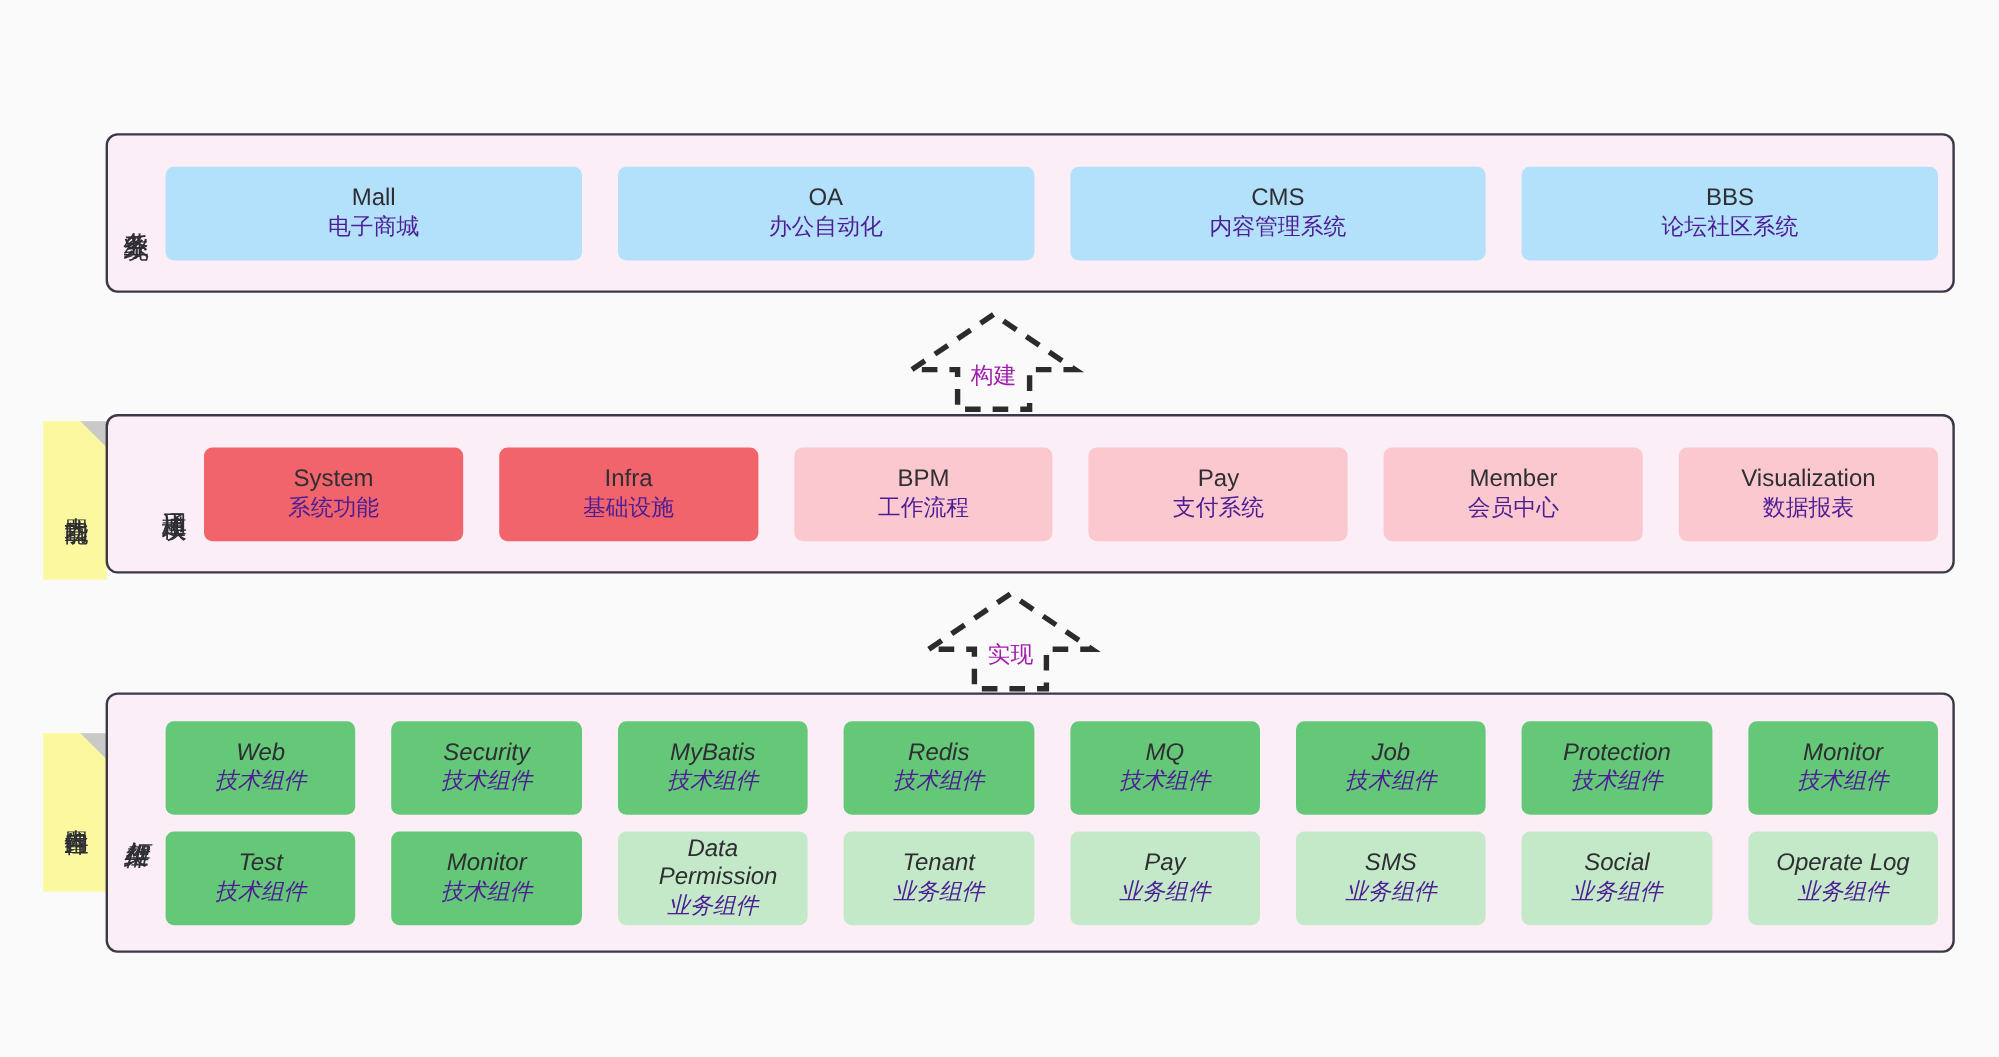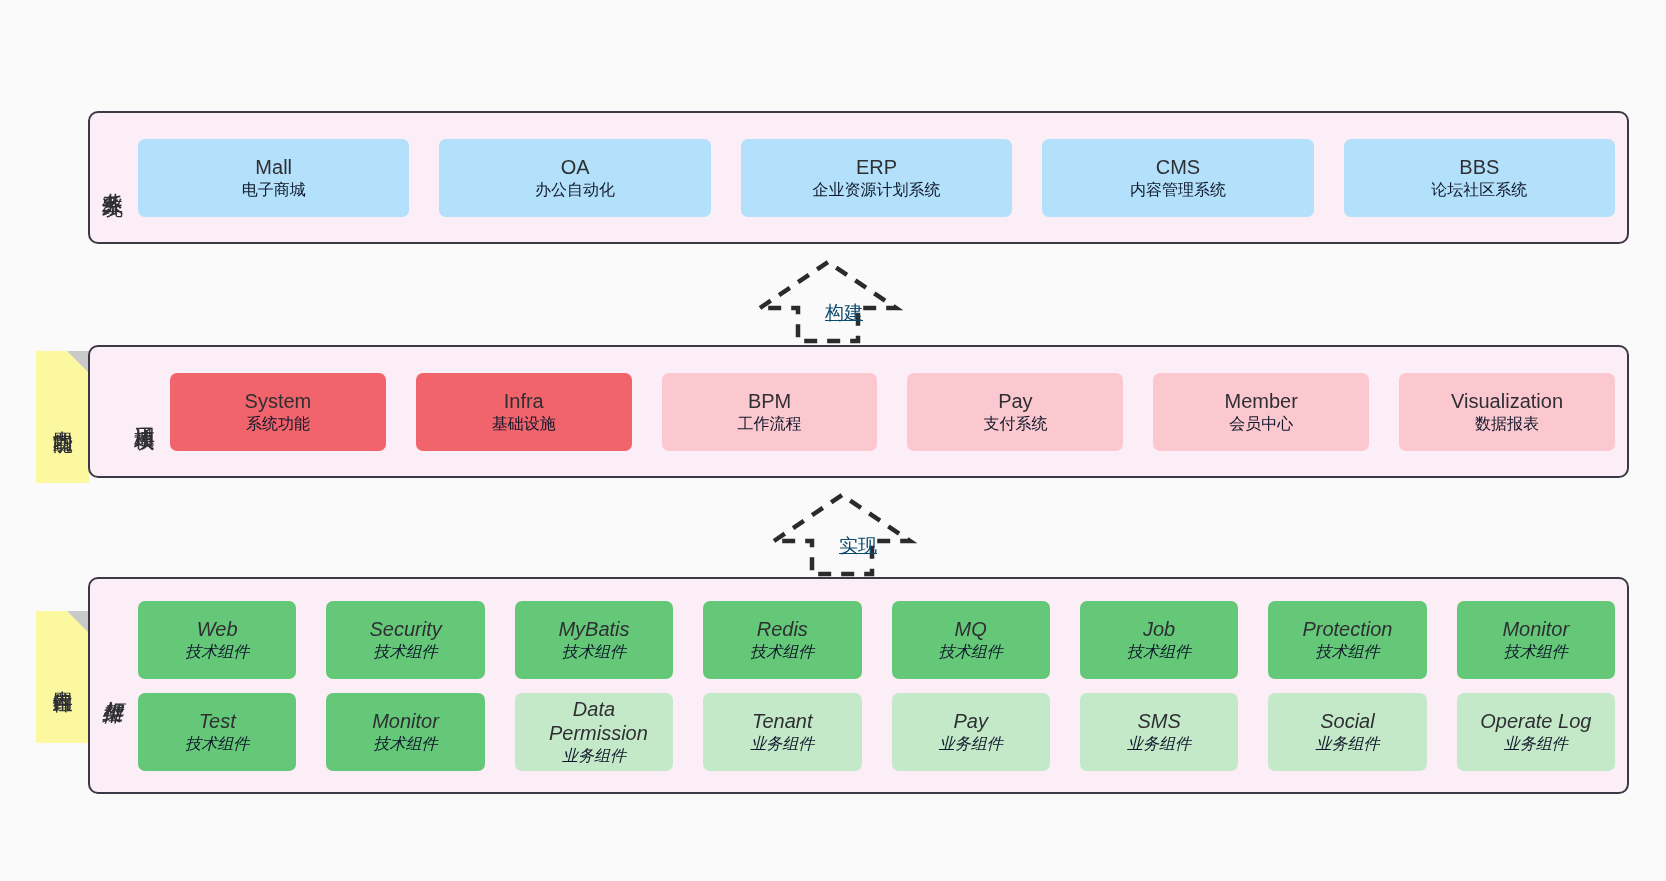--- a/index.html
+++ b/index.html
@@ -75,22 +75,22 @@
     line-height: 1.3;
     box-sizing: border-box;
     padding: 6px 4px;
     user-select: none;
   }
   .node .n-title {
     font-size: 20px;
     color: #2f2f33;
   }
   .node .n-sub {
-    font-size: 16px;
-    color: #0f172a;
+    font-size: 19px;
+    color: #4c1d95;
   }
   .node.multiline .n-title {
     line-height: 1.22;
   }
 
   .c-blue        { background: #b3e0fb; }
   .c-red         { background: #f1646c; }
   .c-pink        { background: #fbc8cf; }
   .c-green       { background: #64c878; }
   .c-lightgreen  { background: #c3e9c8; }
@@ -126,52 +126,47 @@
   
   .arrow {
     position: absolute;
   }
   .arrow svg {
     display: block;
     overflow: visible;
   }
   .arrow-label {
     position: absolute;
-    left: 16px;
+    left: 0;
     top: 0;
     width: 100%;
     text-align: center;
     font-size: 19px;
-    color: #0c4a6e;
+    color: #a21caf;
     user-select: none;
-    text-decoration: underline;
   }
 </style>
 </head>
 <body>
 
 <div class="canvas">
 
   <div class="layer" style="left:88px; top:111px; width:1541px; height:133px;">
     <div class="layer-title">业务系统</div>
     <div class="layer-body">
       <div class="row">
         <div class="node c-blue" style="height: 78px; background: rgb(179, 224, 251);">
           <div class="n-title">Mall</div>
           <div class="n-sub">电子商城</div>
         </div>
         <div class="node c-blue" style="height: 78px; background: rgb(179, 224, 251);">
           <div class="n-title">OA</div>
           <div class="n-sub">办公自动化</div>
         </div>
         <div class="node c-blue" style="height: 78px; background: rgb(179, 224, 251);">
-          <div class="n-title">ERP</div>
-          <div class="n-sub">企业资源计划系统</div>
-        </div>
-        <div class="node c-blue" style="height: 78px; background: rgb(179, 224, 251);">
           <div class="n-title">CMS</div>
           <div class="n-sub">内容管理系统</div>
         </div>
         <div class="node c-blue" style="height: 78px; background: rgb(179, 224, 251);">
           <div class="n-title">BBS</div>
           <div class="n-sub">论坛社区系统</div>
         </div>
       </div>
     </div>
   </div>

